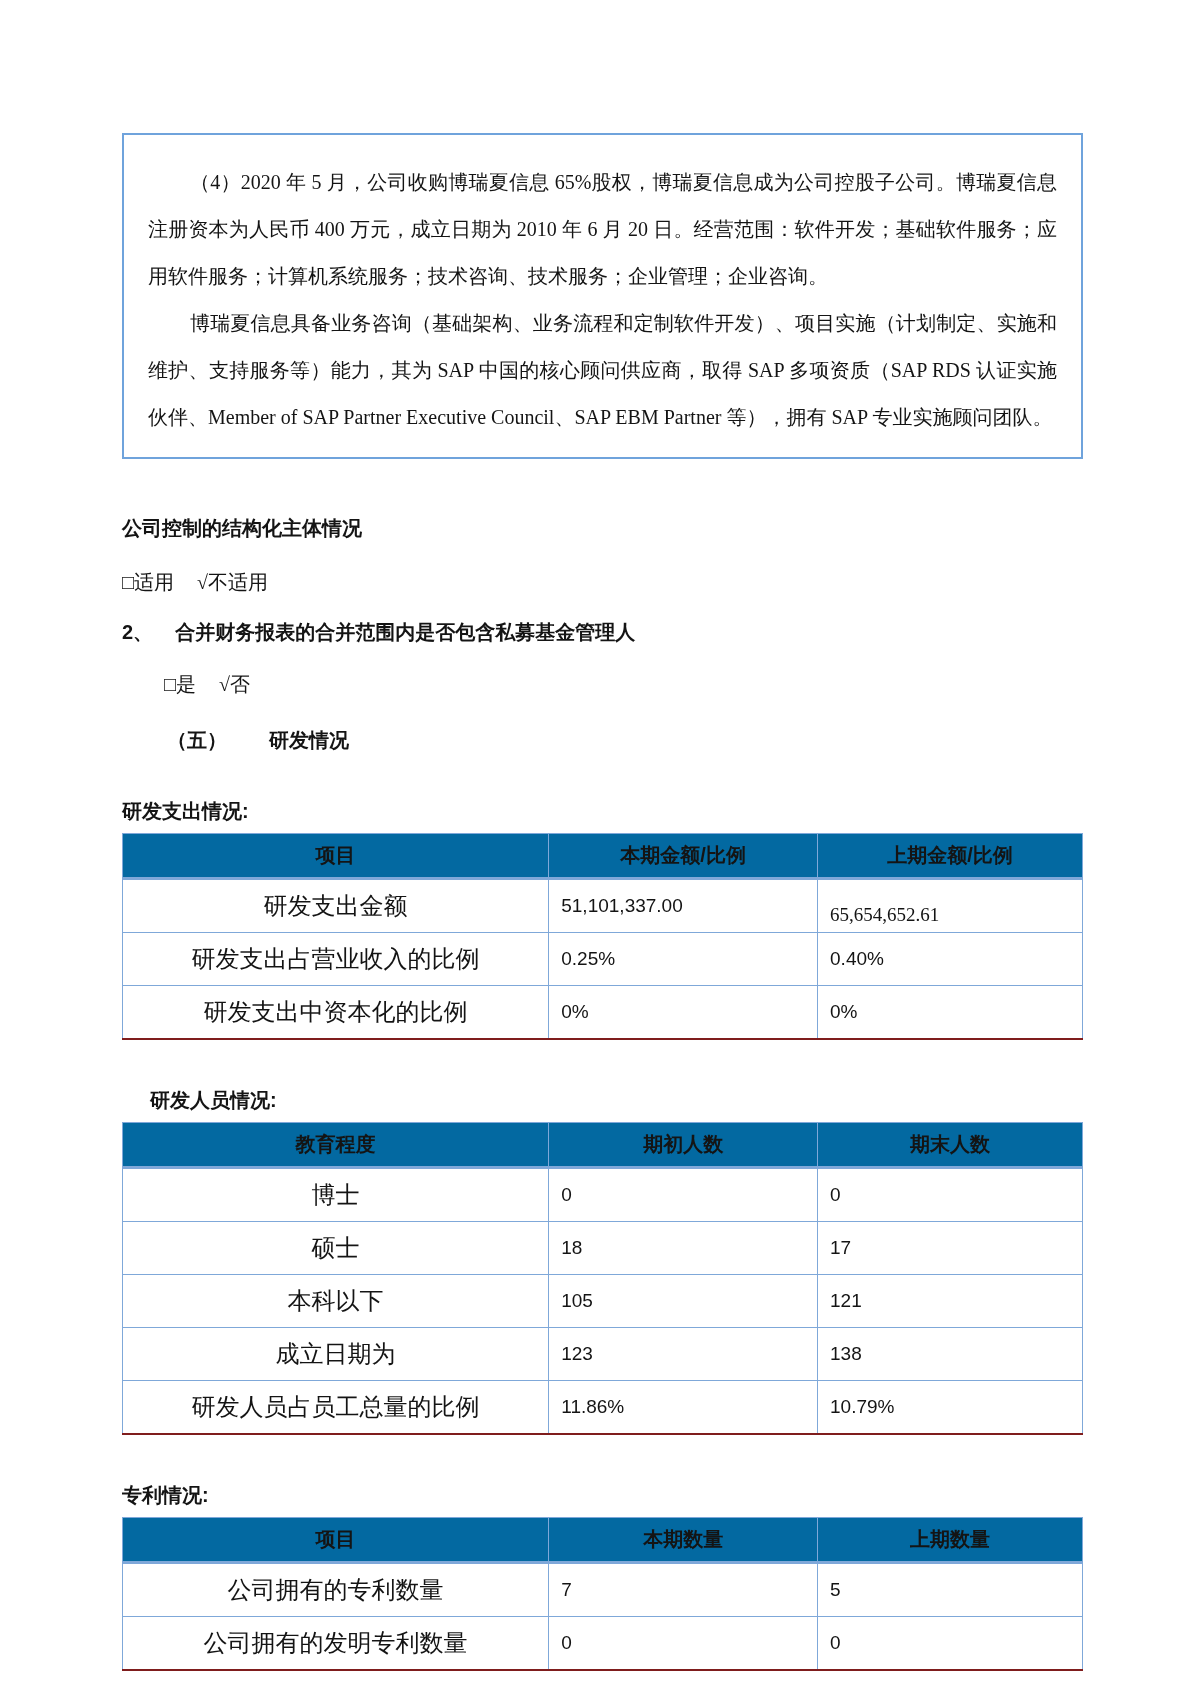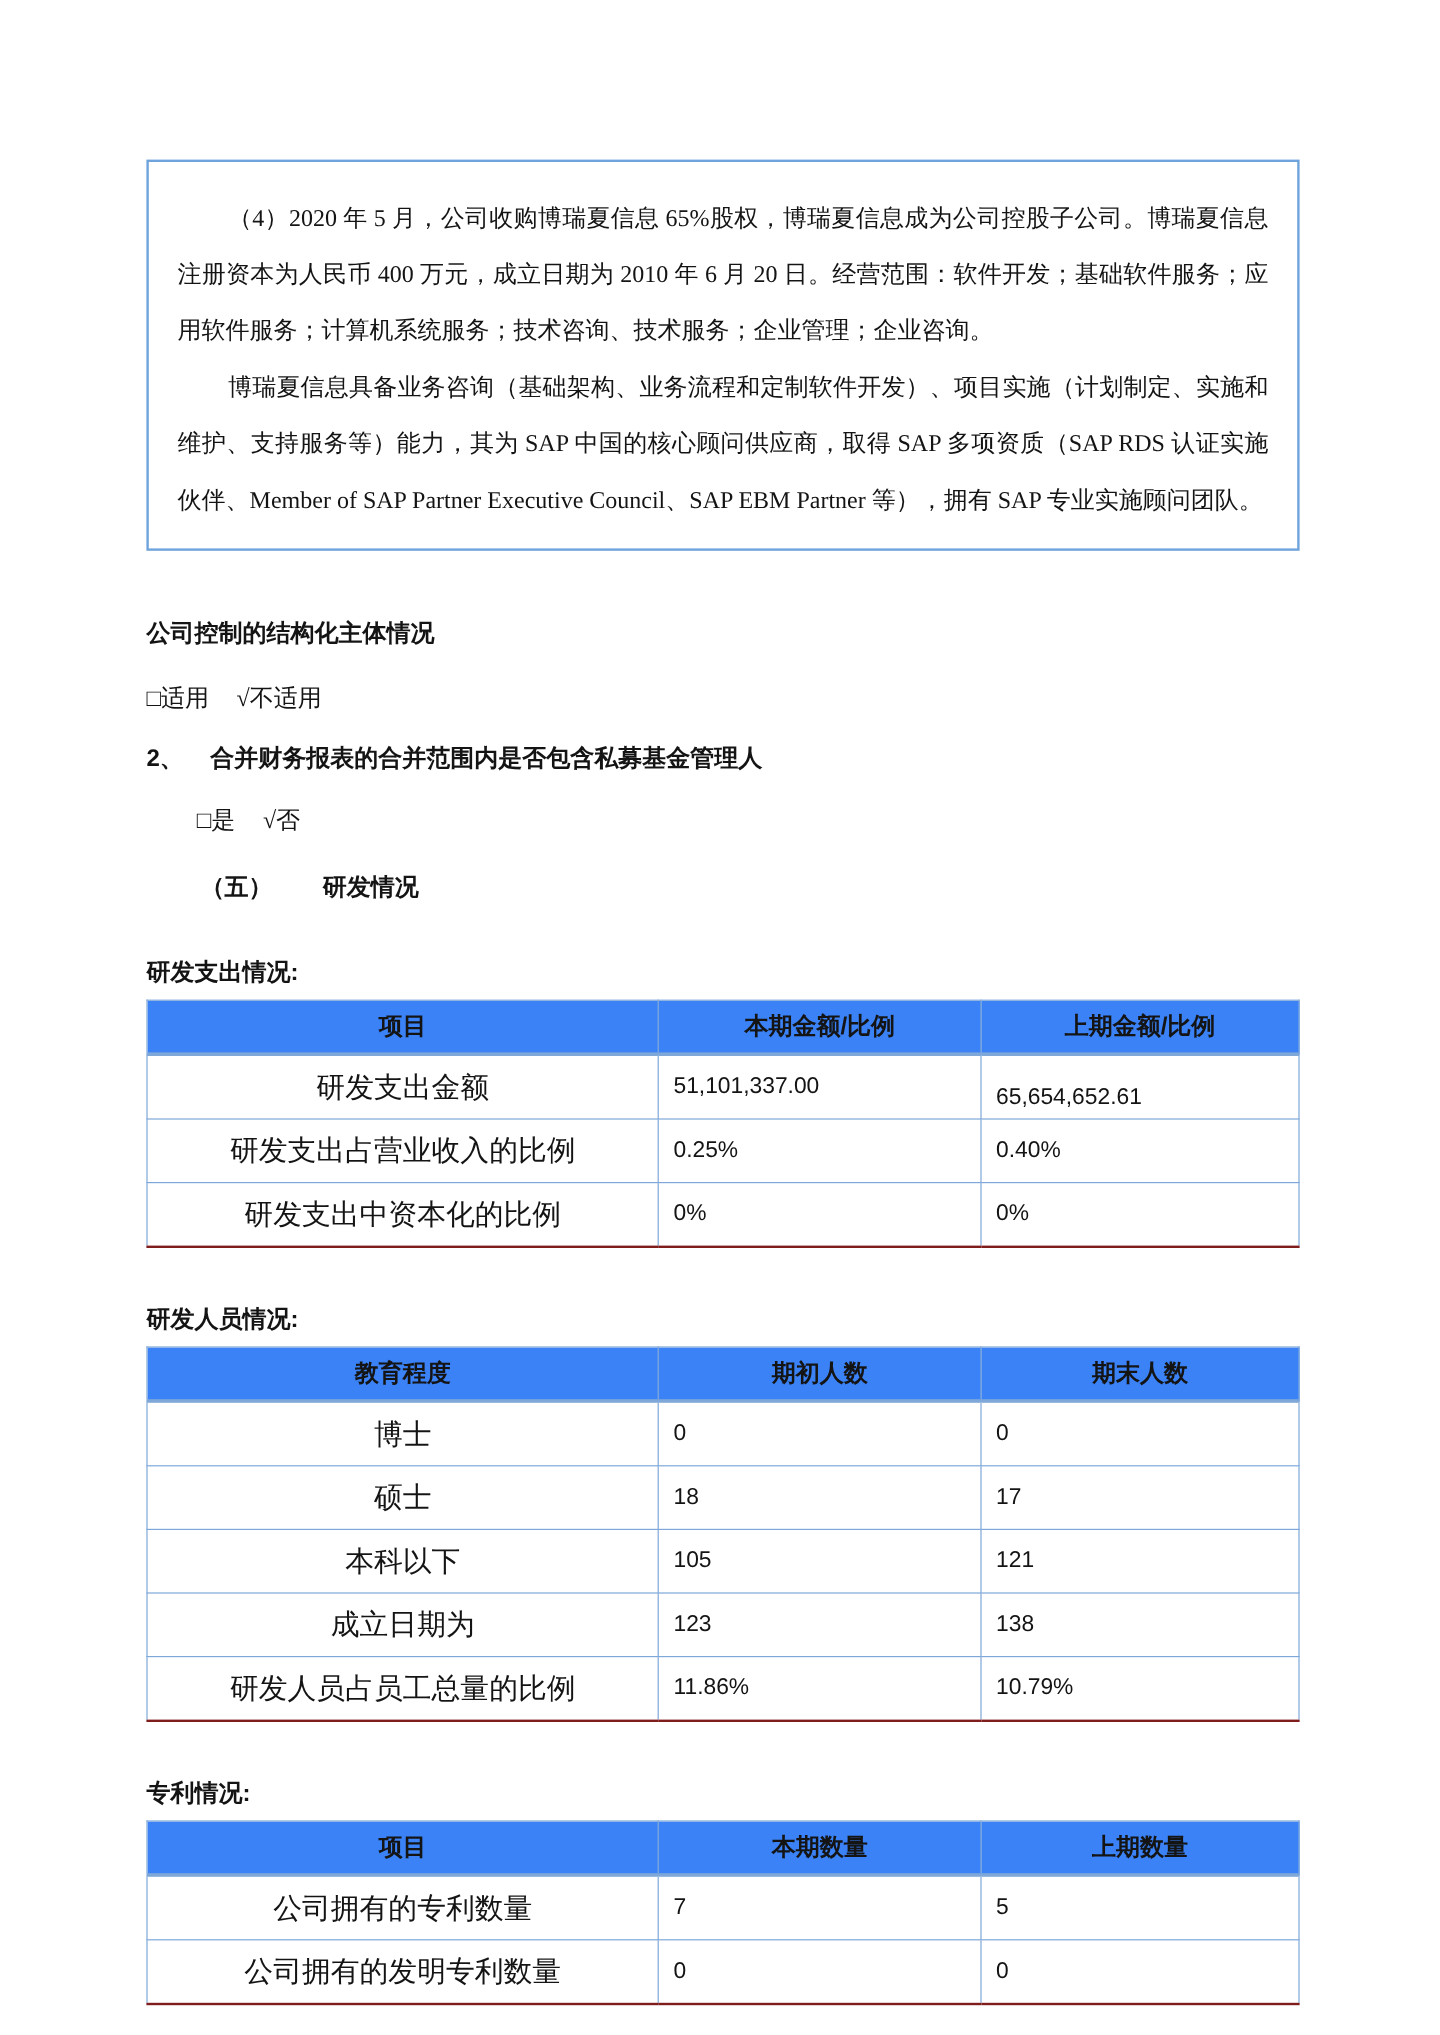--- a/index.html
+++ b/index.html
@@ -47,35 +47,35 @@
   .sec5-line .sec5-num { margin-right: 42px; }
 
   
   .tbl-title {
     font-family: "Liberation Sans", "DejaVu Sans", sans-serif;
     font-weight: bold;
     font-size: 20px;
     line-height: 24px;
   }
   .t1-title { margin-top: 46px; }
-  .t2-title { margin-top: 48px; }
+  .t2-title { margin-top: 48px; margin-left: 28px; }
   .t3-title { margin-top: 48px; }
 
   
   table {
     border-collapse: collapse;
     width: 100%;
     margin-top: 10px;
     table-layout: fixed;
   }
   col.c1 { width: 44.4%; }
   col.c2 { width: 28.0%; }
   col.c3 { width: 27.6%; }
   th {
-    background: #3b82f6;
+    background: #0369a1;
     font-family: "Liberation Sans", "DejaVu Sans", sans-serif;
     font-weight: bold;
     font-size: 20px;
     text-align: center;
     border: 1px solid #7FA8D9;
     border-bottom: 3px solid #7FA8D9;
     padding: 8px 6px;
   }
   td {
     border: 1px solid #7FA8D9;
@@ -83,21 +83,21 @@
     font-size: 24px;
   }
   tr:last-child td { border-bottom: 2px solid #7f1d1d; }
   td.label-cell { text-align: center; }
   td.num-cell {
     text-align: left;
     font-family: "Liberation Sans", "DejaVu Sans", sans-serif;
     font-size: 19px;
   }
   
-  td.va-low { padding-top: 19px; padding-bottom: 2px; }
+  td.va-low { padding-top: 19px; padding-bottom: 2px; font-family: Liberation Serif, serif; }
 
   
   .page-footer {
     margin-top: 30px;
     text-align: center;
     font-family: "Liberation Sans", "DejaVu Sans", sans-serif;
     font-size: 16px;
   }
 </style>
 </head>

